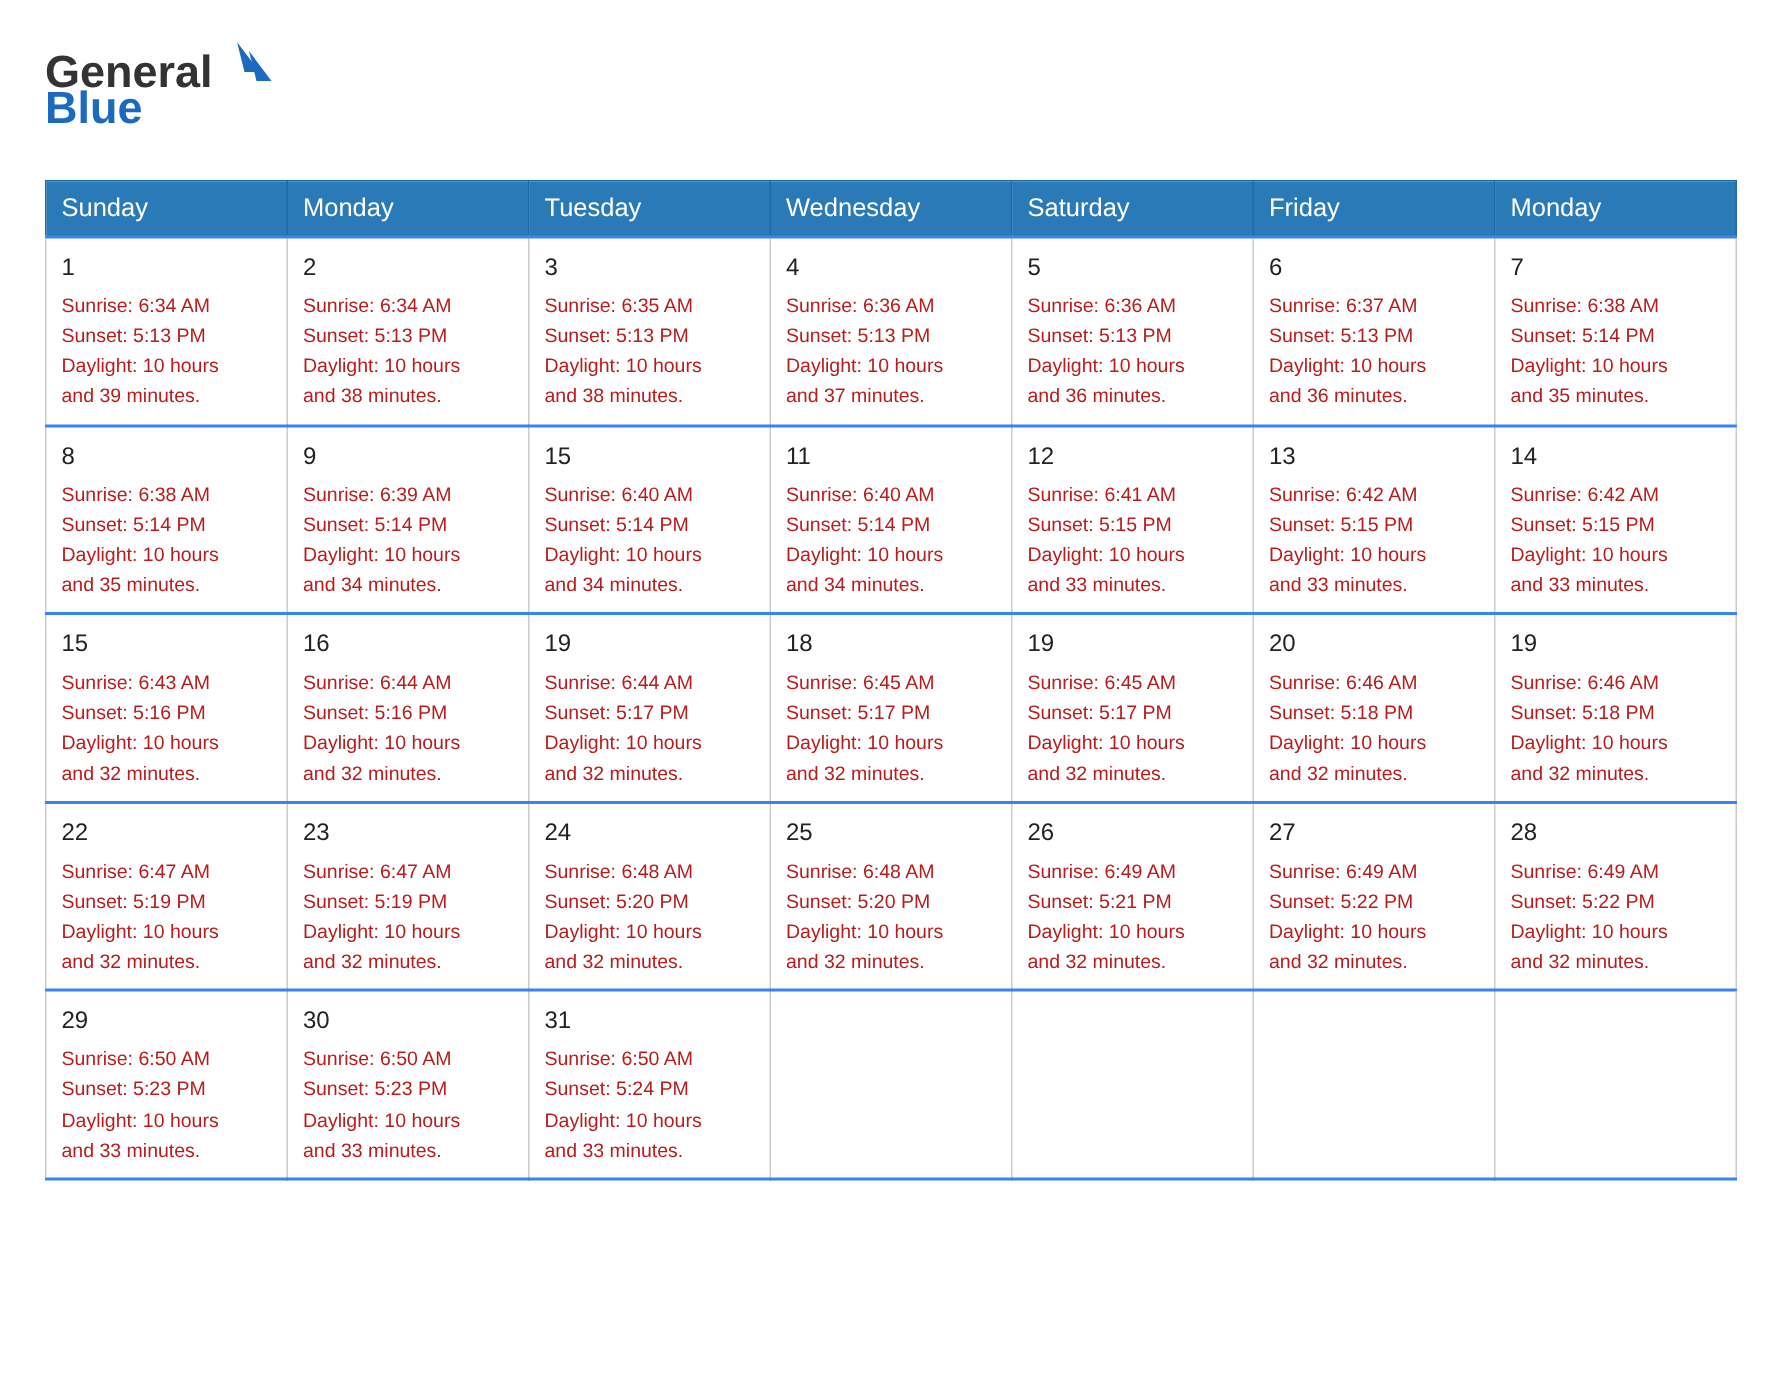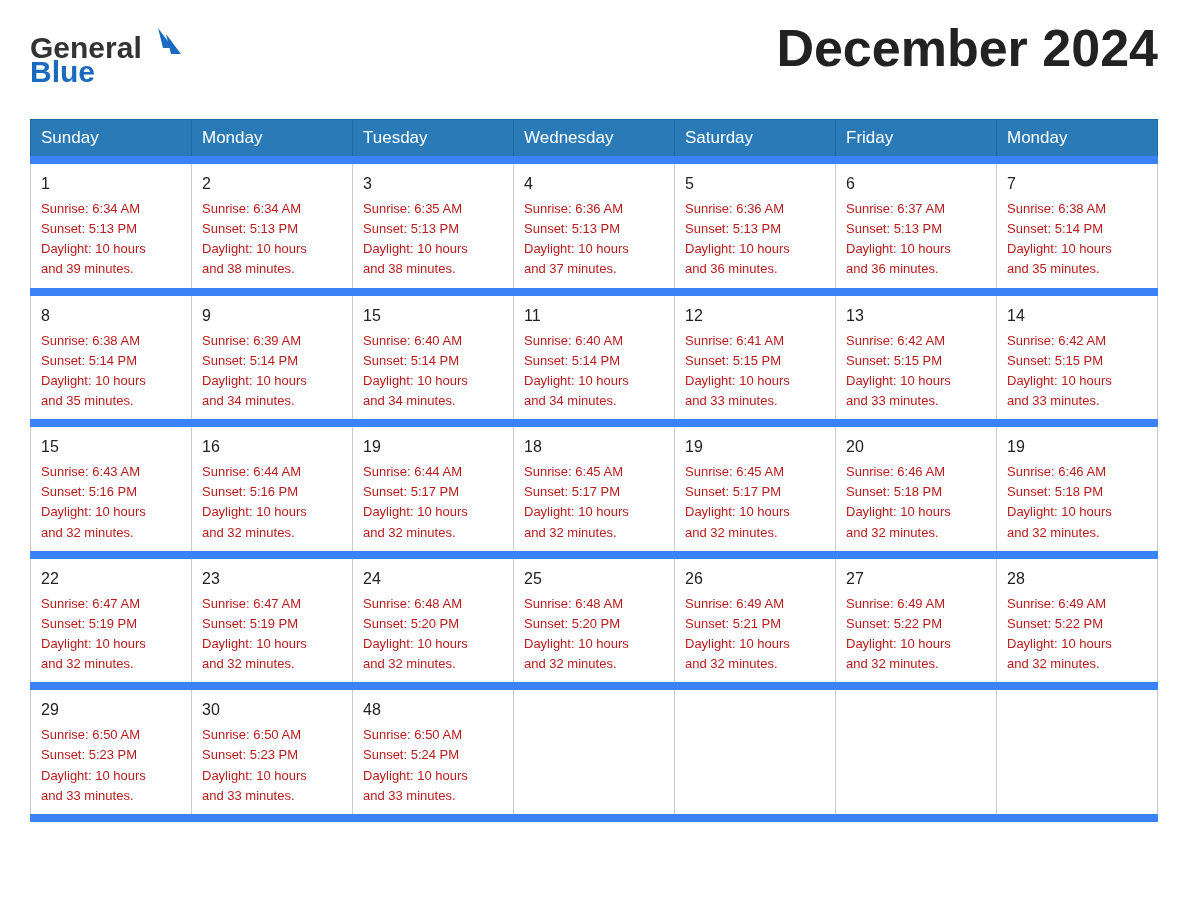--- a/index.html
+++ b/index.html
@@ -54,21 +54,21 @@
       vertical-align: top;
       padding: 8px 10px;
       border: 1px solid #ccc;
       width: calc(100% / 7);
       min-height: 110px;
       font-size: 13.5px;
       line-height: 1.5;
       color: #222;
     }
     .calendar-table tr {
-      border-bottom: 8px solid #3b82f6;
+      border-bottom: 2px solid #3b82f6;
     }
     .day-number {
       font-size: 16px;
       font-weight: normal;
       display: block;
       margin-bottom: 3px;
     }
     .day-info {
       font-size: 13px;
       color: #b91c1c;
@@ -93,21 +93,20 @@
         <text x="0" y="38" font-family="Arial, sans-serif" font-size="30" font-weight="bold" fill="#333">General</text>
 
         <polygon points="128,8 143,28 133,28" fill="#1a6bbf"></polygon>
         <polygon points="136,14 151,34 141,34" fill="#1a6bbf"></polygon>
 
         <text x="0" y="62" font-family="Arial, sans-serif" font-size="30" font-weight="bold" fill="#1a6bbf">Blue</text>
       </svg>
     </div>
   </div>
   <div class="title-area">
-    <div class="month-title">December 2024</div>
   </div>
 </div>
 
 <table class="calendar-table">
   <thead>
     <tr>
 
     <th>Sunday</th>
         <th>Monday</th>
         <th>Tuesday</th>
@@ -391,21 +390,21 @@
         <td>
           <span class="day-number">30</span>
         <div class="day-info">
           Sunrise: 6:50 AM<br>
           Sunset: 5:23 PM<br>
           Daylight: 10 hours<br>
           and 33 minutes.
         </div>
         </td>
         <td>
-          <span class="day-number">48</span>
+          <span class="day-number">31</span>
         <div class="day-info">
           Sunrise: 6:50 AM<br>
           Sunset: 5:24 PM<br>
           Daylight: 10 hours<br>
           and 33 minutes.
         </div>
         </td>
         <td class="empty-cell"></td>
         <td class="empty-cell"></td>
         <td class="empty-cell"></td>

